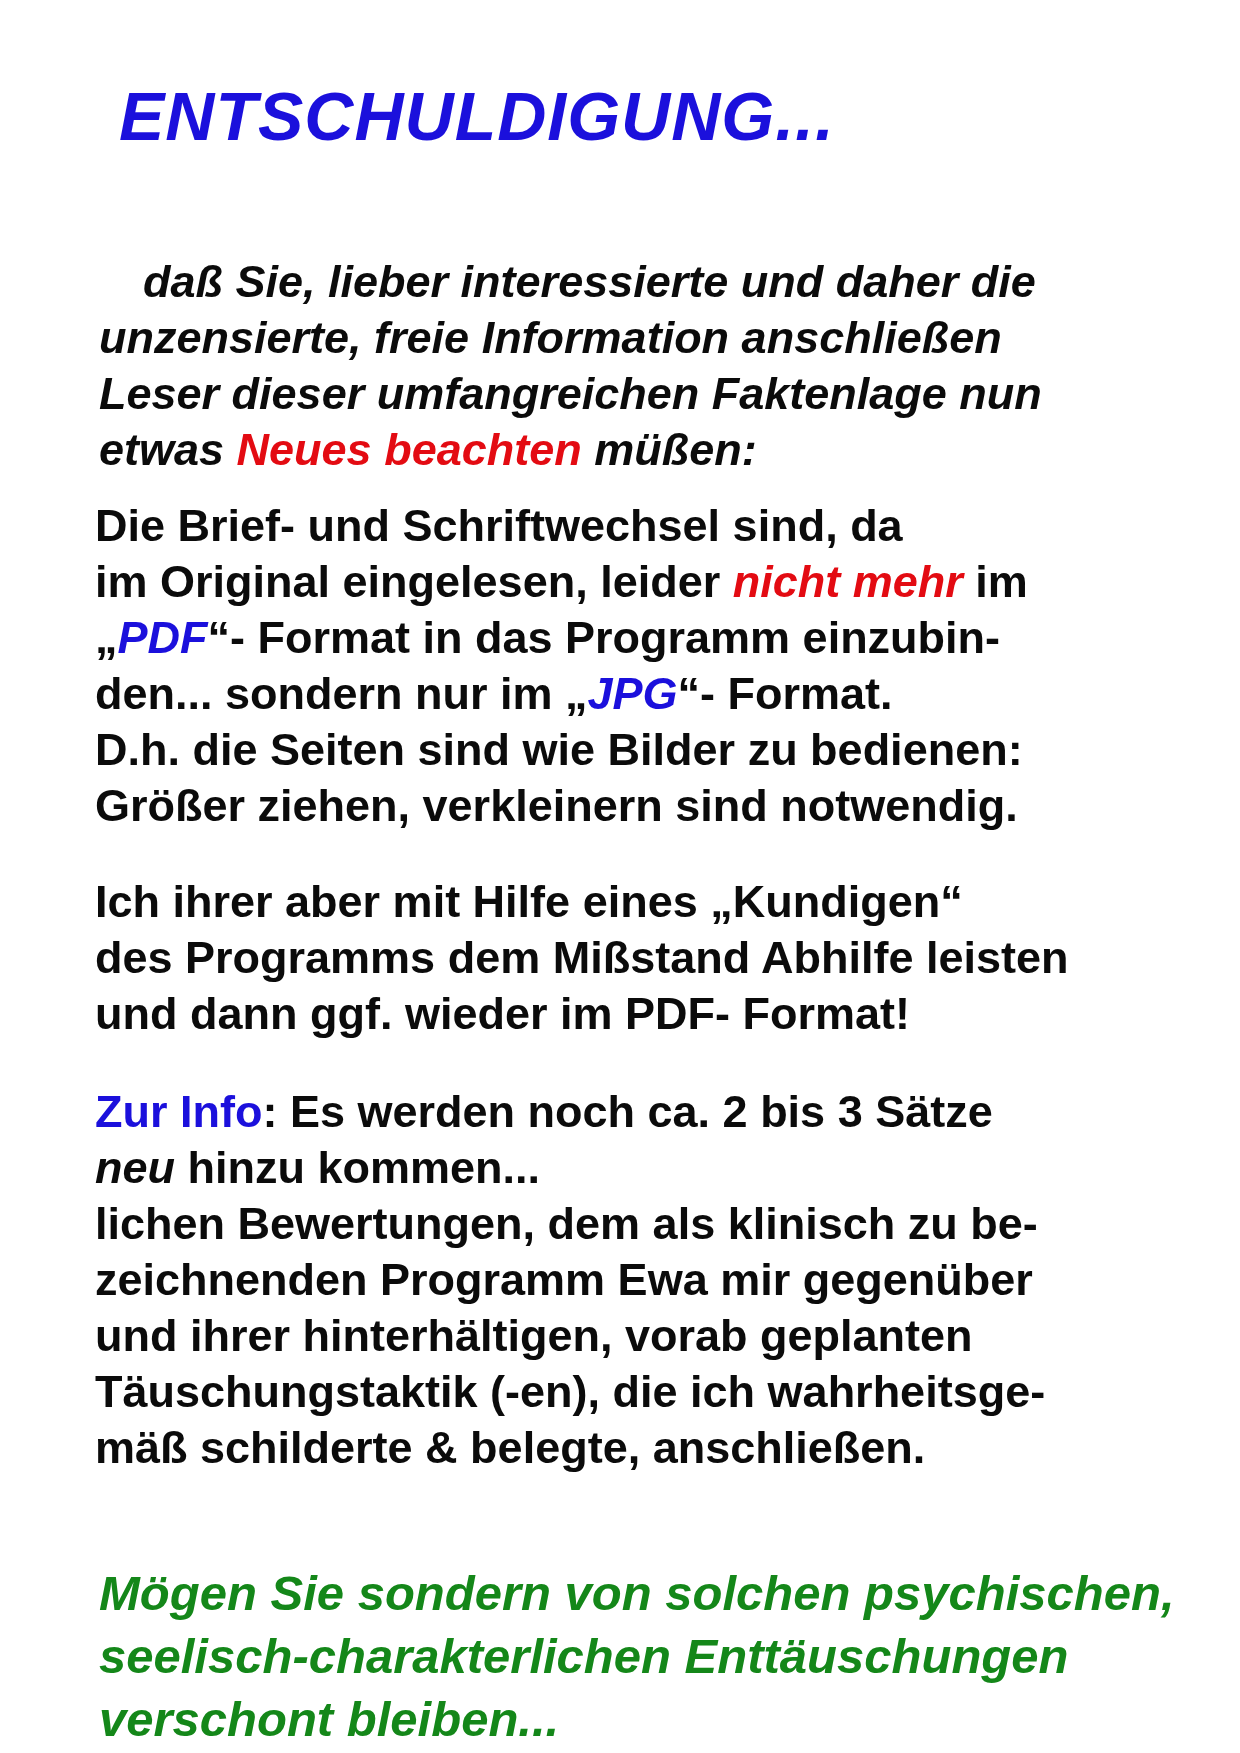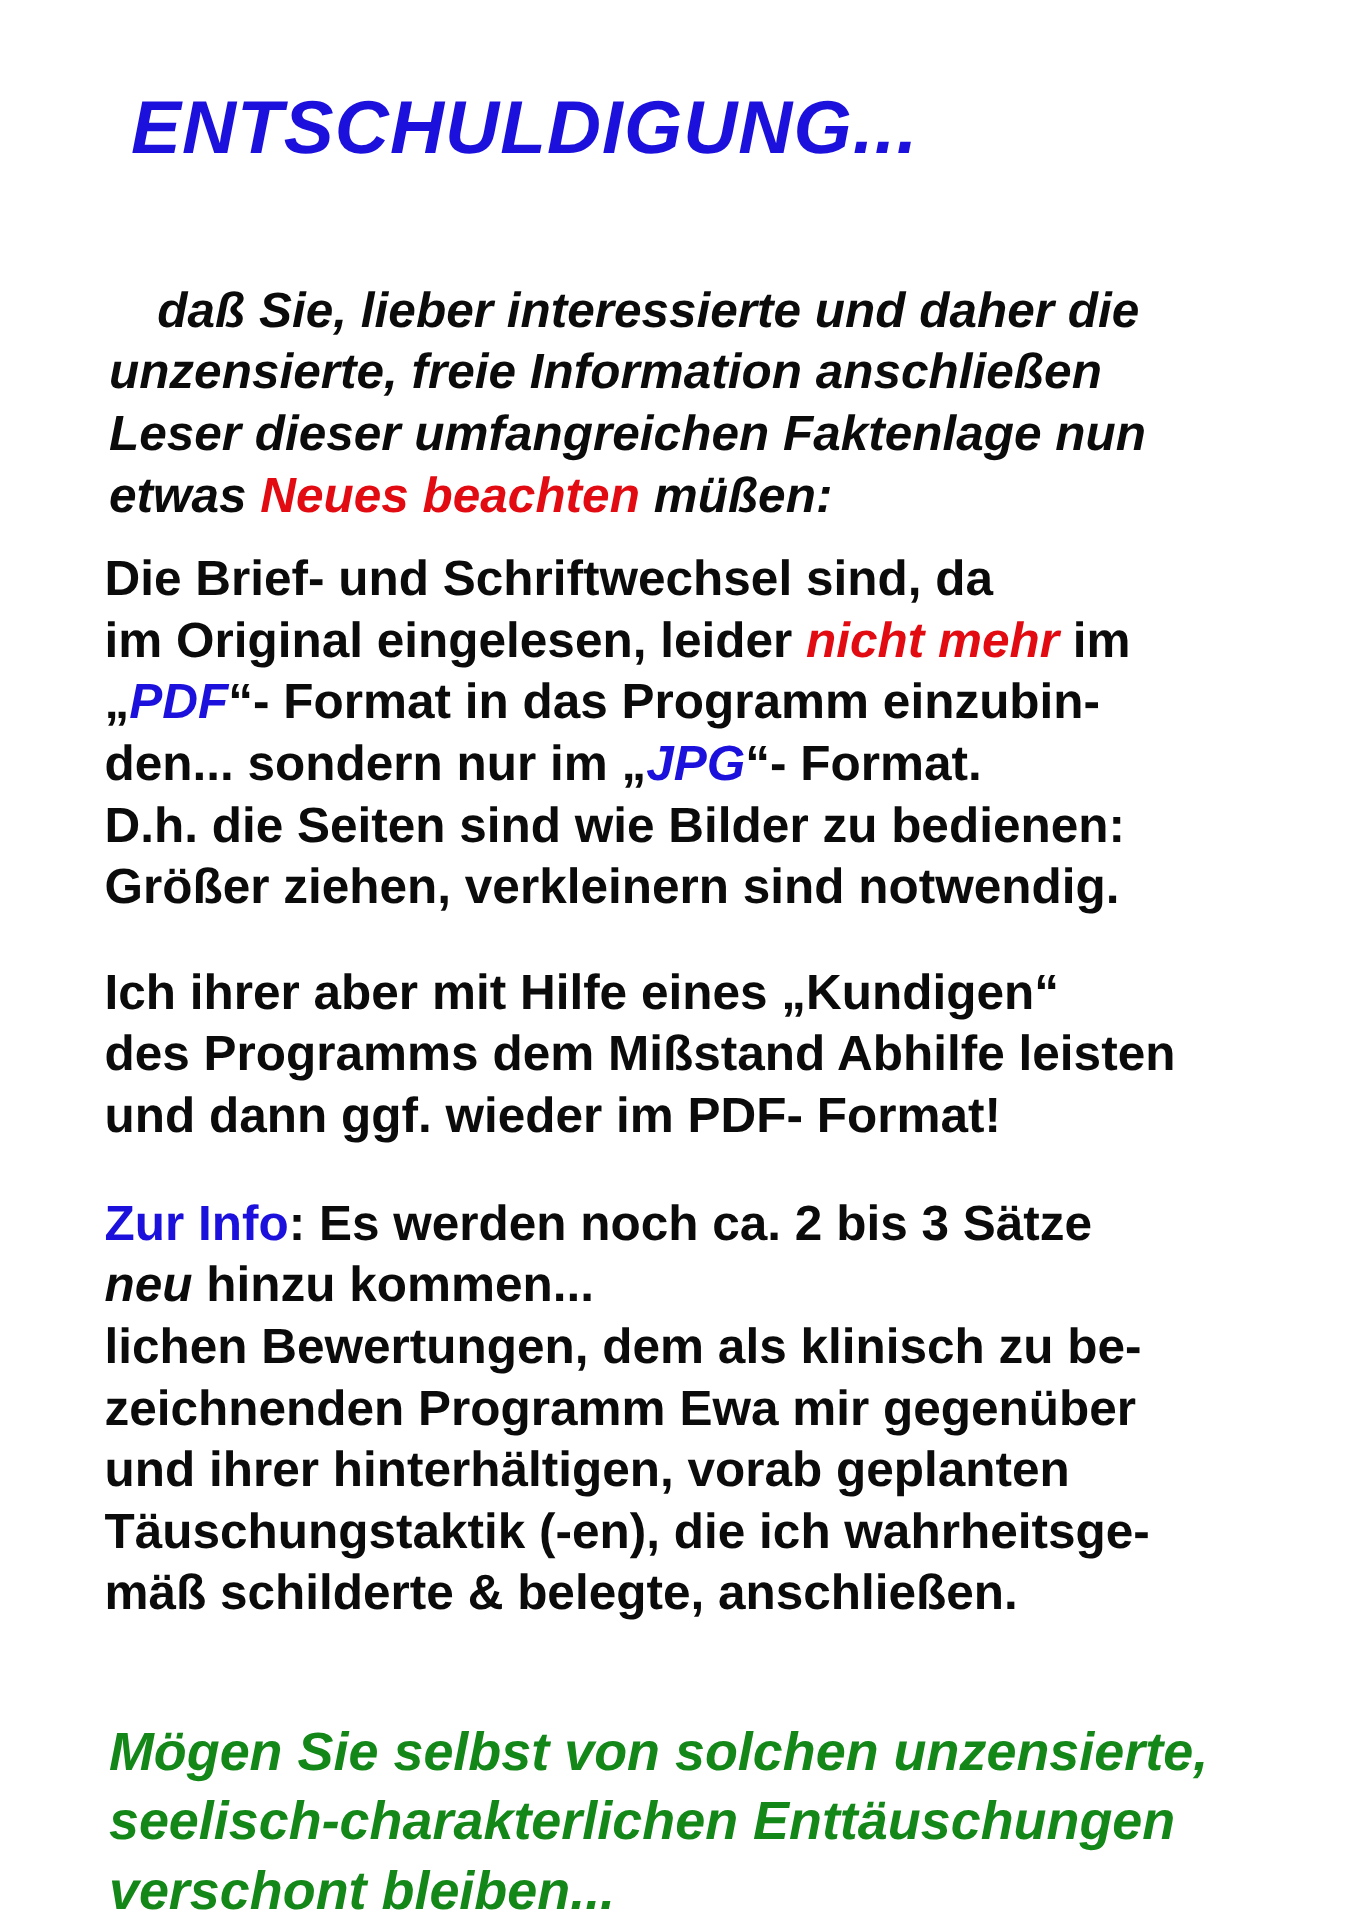--- a/index.html
+++ b/index.html
@@ -85,18 +85,18 @@
     <div class="line"><span class="run-blue">Zur Info</span><span>: Es werden noch ca. 2 bis 3 Sätze</span></div>
     <div class="line"><span class="run-i">neu</span><span> hinzu kommen...</span></div>
     <div class="line"><span>lichen Bewertungen, dem als klinisch zu be-</span></div>
     <div class="line"><span>zeichnenden Programm Ewa mir gegenüber</span></div>
     <div class="line"><span>und ihrer hinterhältigen, vorab geplanten</span></div>
     <div class="line"><span>Täuschungstaktik (-en), die ich wahrheitsge-</span></div>
     <div class="line"><span>mäß schilderte &amp; belegte, anschließen.</span></div>
   </div>
 
   <div class="para p-closing">
-    <div class="line"><span>Mögen Sie selbst von solchen unzensierte,</span></div>
+    <div class="line"><span>Mögen Sie sondern von solchen psychischen,</span></div>
     <div class="line"><span>seelisch-charakterlichen Enttäuschungen</span></div>
     <div class="line"><span>verschont bleiben...</span></div>
   </div>
 
 </div>
 
 </body></html>

